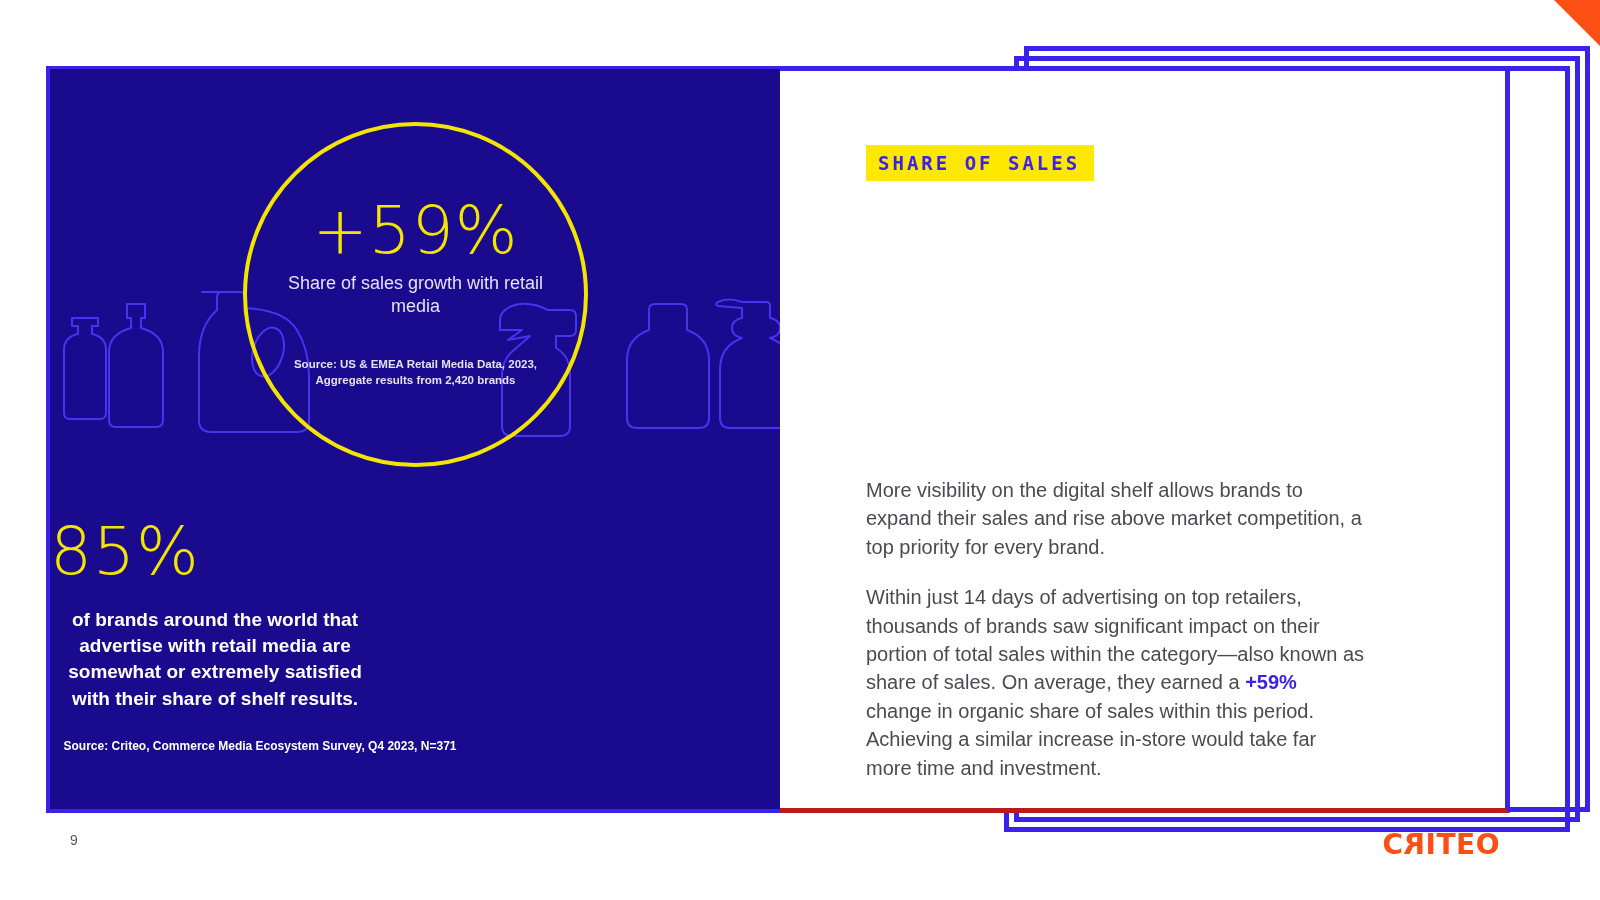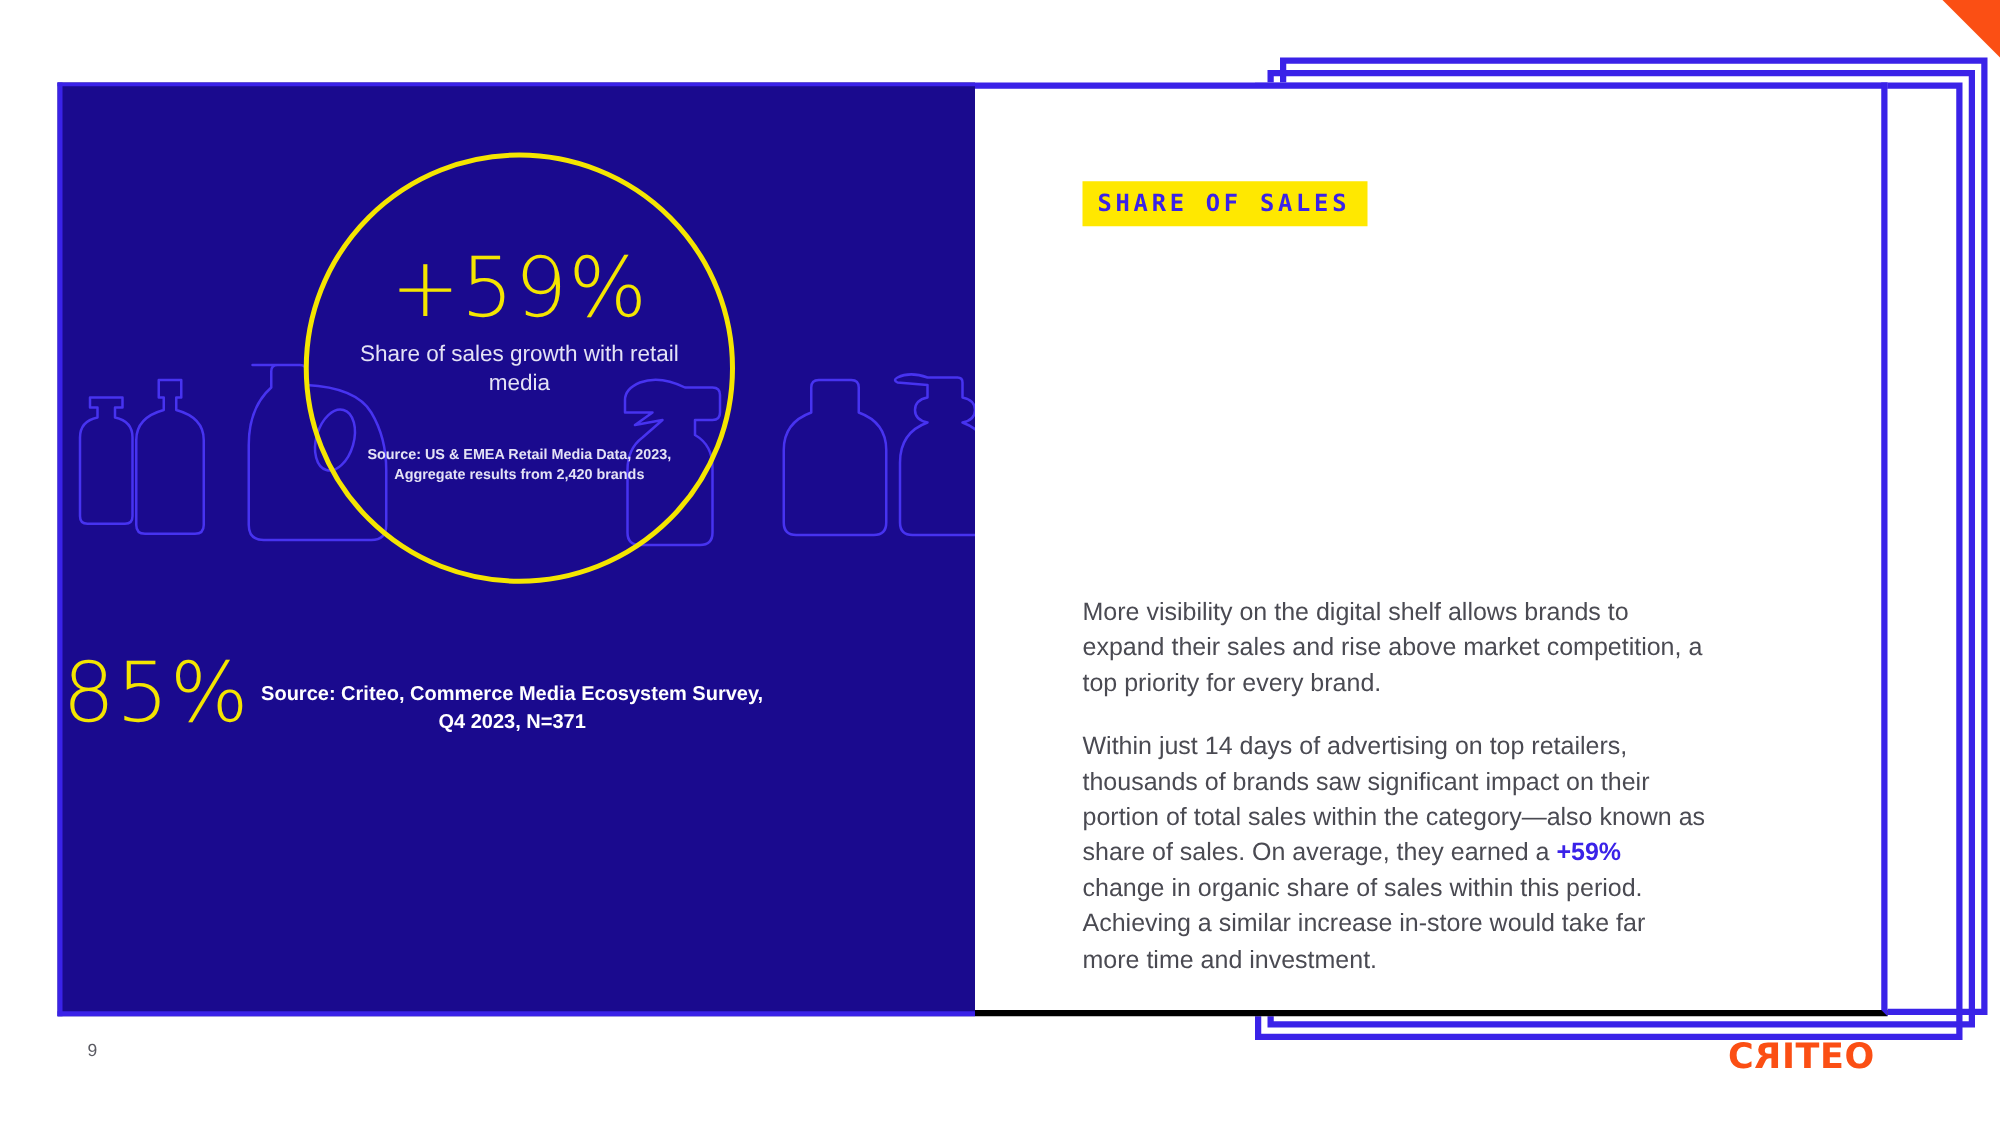--- a/index.html
+++ b/index.html
@@ -54,21 +54,21 @@
   
   .card {
     position: absolute;
     left: 780px;
     top: 66px;
     width: 730px;
     height: 747px;
     background: #ffffff;
     border-top: 5px solid #3A22E8;
     border-right: 5px solid #3A22E8;
-    border-bottom: 5px solid #000000;
+    border-bottom: 5px solid #b91c1c;
     box-sizing: border-box;
     z-index: 4;
   }
 
   
   .navy-panel {
     position: absolute;
     left: 46px;
     top: 66px;
     width: 734px;
@@ -148,22 +148,22 @@
 
   
   .lower-block {
     position: absolute;
     left: 0;
     top: 450px;
     width: 734px;
     z-index: 3;
     text-align: center;
     display: flex;
-    flex-direction: row;
-    align-items: flex-end;
+    flex-direction: column;
+    align-items: flex-start;
   }
 
   .stat-big2 {
     color: #F4E500;
     font-size: 66px;
     font-weight: 300;
     line-height: 1;
     letter-spacing: 1px;
     font-family: "DejaVu Sans", sans-serif;
   }
@@ -172,21 +172,21 @@
     color: #FFFFFF;
     font-size: 19px;
     font-weight: bold;
     line-height: 1.38;
     margin-top: 22px;
     width: 330px;
   }
 
   .stat-source2 {
     color: #FFFFFF;
-    font-size: 16px;
+    font-size: 12px;
     font-weight: 600;
     line-height: 1.35;
     margin-top: 26px;
     width: 420px;
   }
 
   
   .card-inner {
     position: absolute;
     left: 86px;
@@ -309,20 +309,21 @@
     <div class="ring"></div>
 
     <div class="ring-content">
       <div class="stat-big">+59%</div>
       <div class="stat-caption">Share of sales growth with retail media</div>
       <div class="stat-source">Source: US &amp; EMEA Retail Media Data, 2023, Aggregate results from 2,420 brands</div>
     </div>
 
     <div class="lower-block">
       <div class="stat-big2">85%</div>
+      <div class="stat-caption2">of brands around the world that advertise with retail media are somewhat or extremely satisfied with their share of shelf results.</div>
       <div class="stat-source2">Source: Criteo, Commerce Media Ecosystem Survey, Q4 2023, N=371</div>
     </div>
   </div>
 
   <div class="page-number">9</div>
   <div class="logo">C<span class="flip">R</span>ITEO</div>
 
 </div>
 
 </body></html>

